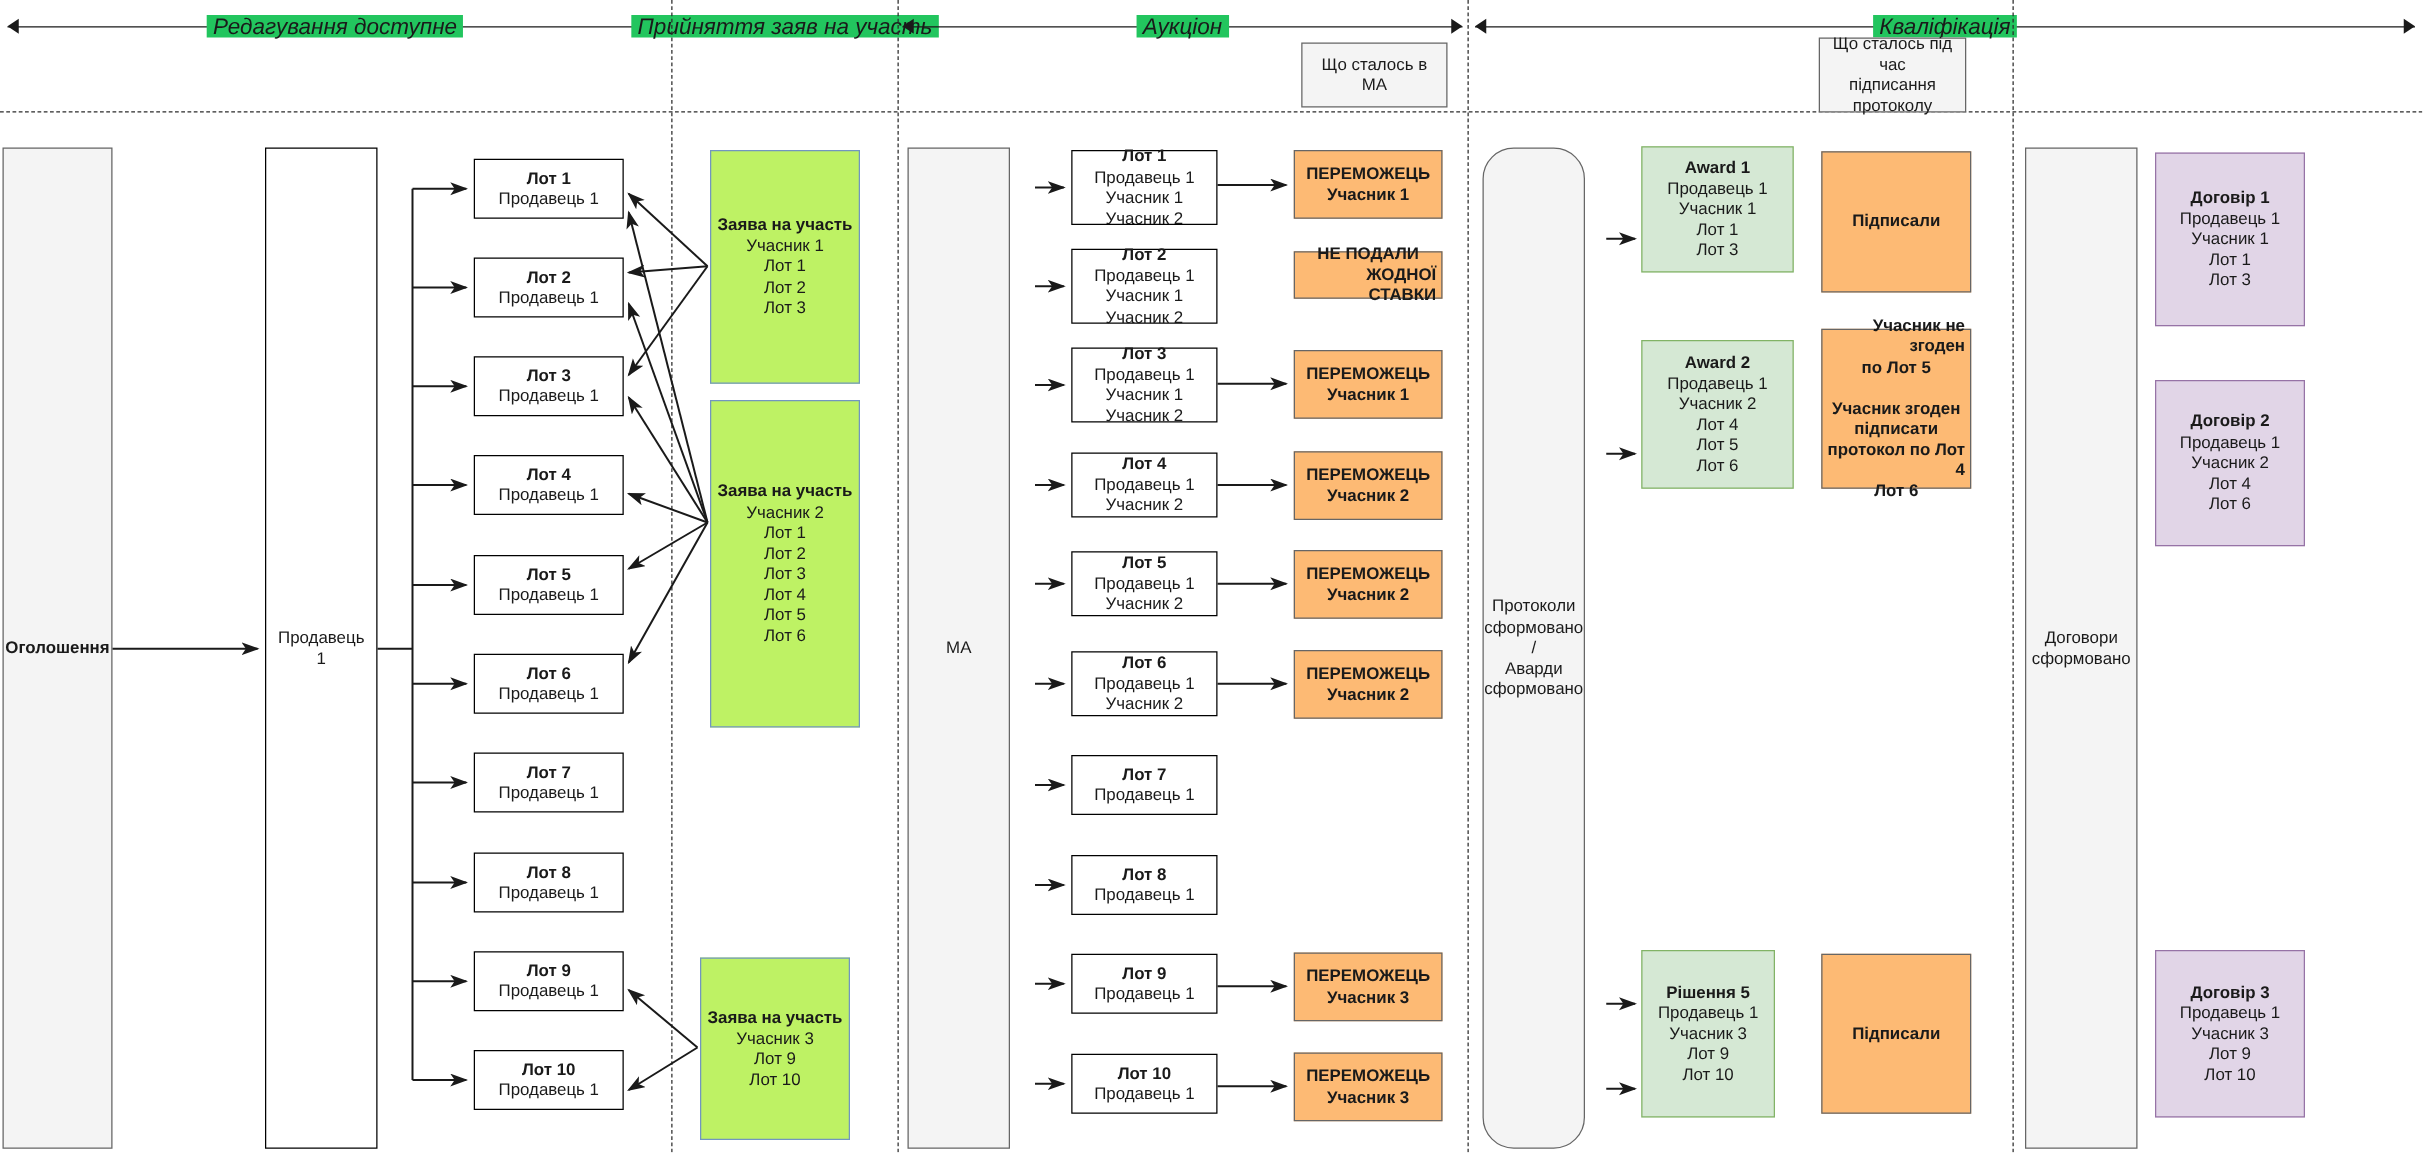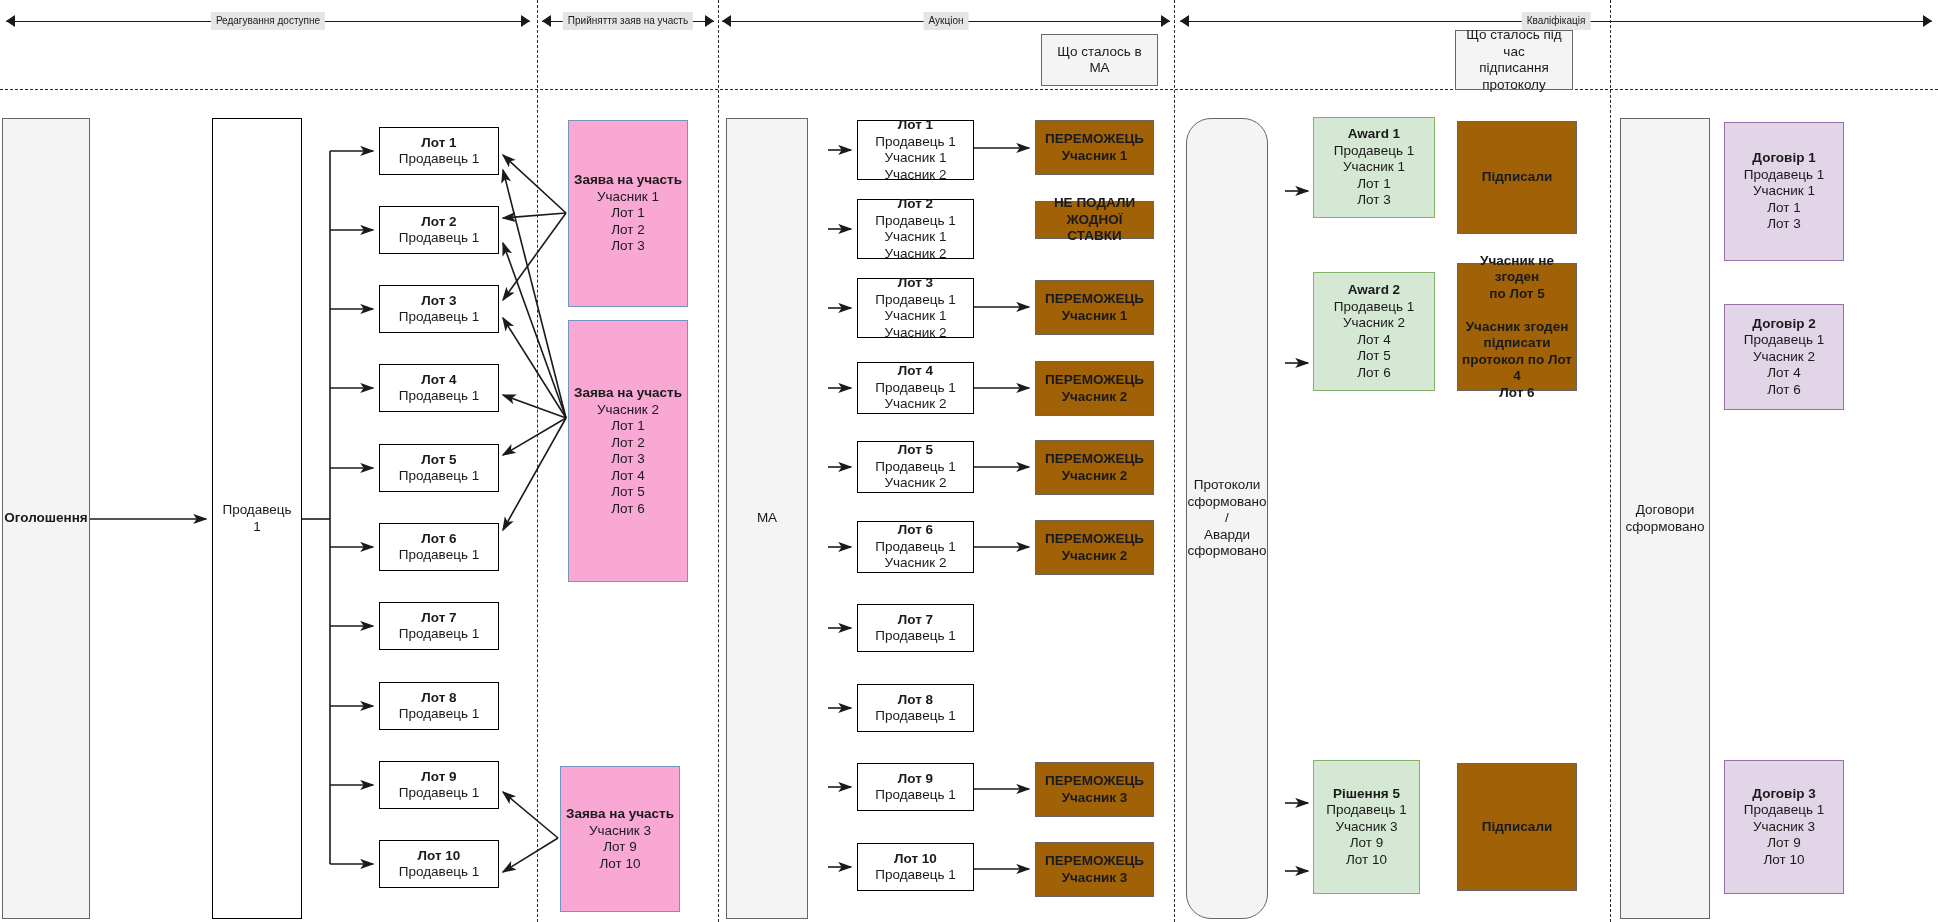--- a/index.html
+++ b/index.html
@@ -27,22 +27,22 @@
     font-size: 13.5px;
     line-height: 16.5px;
     color: #1a1a1a;
     padding: 2px 4px;
   }
   .box .ttl { font-weight: bold; }
   .box .ln  { font-weight: normal; }
 
   .b-white  { background: #ffffff; border: 1.6px solid #000000; }
   .b-gray   { background: #f4f4f4; border: 1.3px solid #666666; }
-  .b-grayb  { background: #a16207; border: 1.3px solid #666666; font-weight: bold; }
-  .b-blue   { background: #f9a8d4; border: 1.3px solid #7296c0; }
+  .b-grayb  { background: #fdba74; border: 1.3px solid #666666; font-weight: bold; text-align: right; }
+  .b-blue   { background: #bef264; border: 1.3px solid #7296c0; }
   .b-green  { background: #d5e8d4; border: 1.3px solid #82b366; }
   .b-purple { background: #e1d5e7; border: 1.3px solid #9673a6; }
 
   .tall { justify-content: center; }
 
   
   .vdash {
     position: absolute;
     width: 0;
     border-left: 1.4px dashed #2b2b2b;
@@ -62,26 +62,27 @@
   .phase .bar {
     position: absolute;
     top: 9px; left: 0; right: 0;
     height: 0;
     border-top: 1.3px solid #1a1a1a;
   }
   .phase .lab {
     position: absolute;
     top: 0; left: 50%;
     transform: translateX(-50%);
-    background: #e5e5e5;
+    background: #22c55e;
     padding: 0 5px;
-    font-size: 10px;
+    font-size: 18px;
     line-height: 18px;
     color: #1a1a1a;
     white-space: nowrap;
+    font-style: italic;
   }
   .phase .ah {
     position: absolute;
     top: 3px;
     width: 0; height: 0;
     border-top: 6px solid transparent;
     border-bottom: 6px solid transparent;
   }
   .phase .ah.l { left: 0;  border-right: 9px solid #1a1a1a; }
   .phase .ah.r { right: 0; border-left: 9px solid #1a1a1a; }
@@ -356,21 +357,21 @@
     <span class="ln">сформовано</span>
   </div>
 
   <div class="box b-purple" style="left:1724px; top:122px; width:120px; height:139px;">
     <span class="ttl">Договір 1</span>
     <span class="ln">Продавець 1</span>
     <span class="ln">Учасник 1</span>
     <span class="ln">Лот 1</span>
     <span class="ln">Лот 3</span>
   </div>
-  <div class="box b-purple" style="left:1724px; top:304px; width:120px; height:106px;">
+  <div class="box b-purple" style="left:1724px; top:304px; width:120px; height:133px;">
     <span class="ttl">Договір 2</span>
     <span class="ln">Продавець 1</span>
     <span class="ln">Учасник 2</span>
     <span class="ln">Лот 4</span>
     <span class="ln">Лот 6</span>
   </div>
   <div class="box b-purple" style="left:1724px; top:760px; width:120px; height:134px;">
     <span class="ttl">Договір 3</span>
     <span class="ln">Продавець 1</span>
     <span class="ln">Учасник 3</span>

